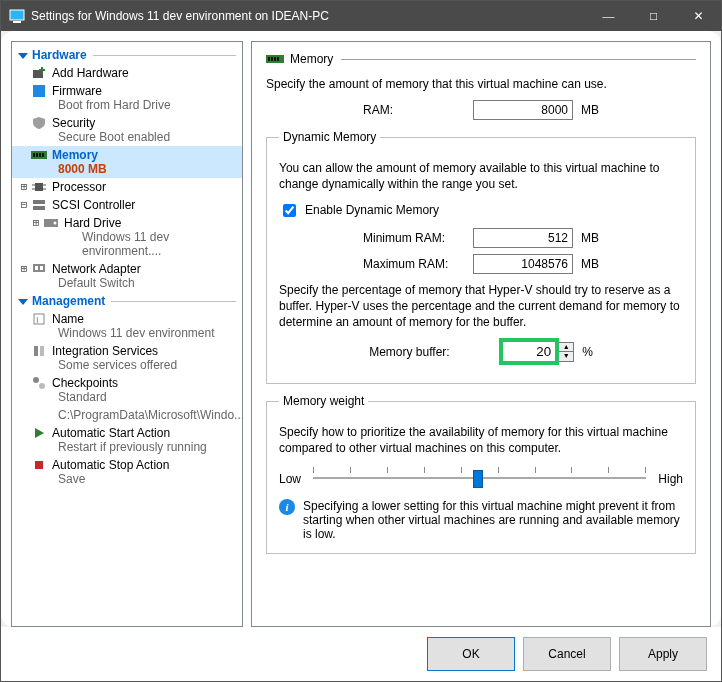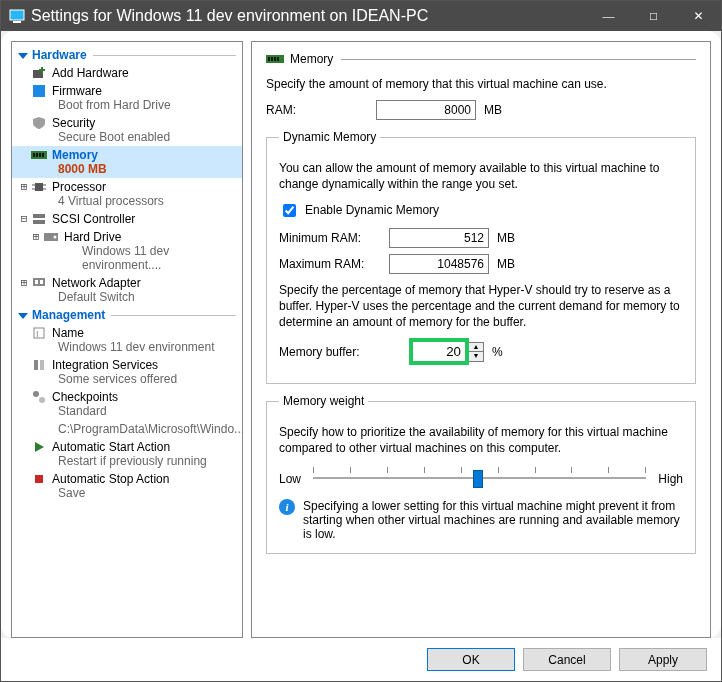--- a/index.html
+++ b/index.html
@@ -1,20 +1,20 @@
 <!DOCTYPE html>
 <html><head>
 <meta charset="utf-8">
 <style>
   * { box-sizing: border-box; }
   html,body { margin:0; padding:0; font-family: "Segoe UI", Tahoma, sans-serif; font-size:12px; color:#000; background:#fff; }
   .window { width:722px; height:682px; border:1px solid #555; display:flex; flex-direction:column; background:#f0f0f0; }
   .titlebar { height:30px; background:#4a4a4a; color:#fff; display:flex; align-items:center; padding:0 0 0 8px; }
   .titlebar-icon { width:16px; height:16px; margin-right:6px; display:inline-flex; }
-  .titlebar-text { flex:1; font-size:16px; }
+  .titlebar-text { flex:1; font-size:12px; }
   .titlebar-btns { display:flex; height:100%; }
   .titlebar-btn { width:45px; display:flex; align-items:center; justify-content:center; color:#fff; font-family: "Segoe UI Symbol"; }
   .body { flex:1; display:flex; padding:10px 10px 0 10px; gap:8px; min-height:0; background:#fff; margin:0;border-radius:13px; }
   .left-pane { width:232px; border:1px solid #828790; background:#fff; overflow:auto; padding:4px 0; }
   .right-pane { flex:1; border:1px solid #828790; background:#fff; overflow:auto; padding:10px 14px; }
   .section-head { color:#0066cc; font-weight:600; padding:2px 6px 2px 20px; display:flex; align-items:center; position:relative; }
   .section-head::before { content:""; position:absolute; left:6px; top:7px; width:0; height:0; border-left:5px solid transparent; border-right:5px solid transparent; border-top:6px solid #0066cc; }
   .section-line { flex:1; height:1px; background:#c0c0c0; margin-left:6px; }
   .tree-item { padding:2px 0 2px 6px; line-height:14px; }
   .row1 { display:flex; align-items:center; }
@@ -24,41 +24,41 @@
   .item-sub { color:#666; padding-left:40px; font-size:12px; }
   .tree-item.selected { background:#cce8ff; }
   .tree-item.selected .item-label { color:#0066cc; font-weight:600; }
   .tree-item.selected .item-sub { color:#c2410c; font-weight:600; }
   .tree-item.child { padding-left:18px; }
   .r-head { display:flex; align-items:center; margin-bottom:10px; }
   .r-head .icon-slot { margin-right:6px; }
   .r-head-line { flex:1; height:1px; background:#a0a0a0; margin-left:8px; }
   fieldset { border:1px solid #bfbfbf; margin:10px 0; padding:8px 12px 12px 12px; }
   legend { padding:0 4px; }
-  .form-row { display:flex; align-items:center; margin:6px 0; }
+  .form-row { display:flex; align-items:center; margin:6px 0;justify-content:center; }
   .form-row label { width:110px; }
   input[type=text].num { width:100px; text-align:right; padding:2px 4px; border:1px solid #7a7a7a; font-family:inherit; font-size:12px; }
   .unit { margin-left:8px; }
   .desc { margin:8px 0; line-height:1.35; }
   .checkbox-row { display:flex; align-items:center; gap:6px; margin:8px 0; }
   .spinner { display:flex; align-items:center; }
   .spinner input { width:60px; text-align:right; padding:2px 4px; border:4px solid #22c55e; }
   .spin-btns { display:flex; flex-direction:column; border:1px solid #7a7a7a; border-left:none; }
   .spin-btns div { width:14px; height:9px; font-size:7px; line-height:7px; text-align:center; background:#efefef; border-bottom:1px solid #7a7a7a; }
   .spin-btns div:last-child { border-bottom:none; }
   .slider-row { display:flex; align-items:center; gap:12px; margin:10px 0 8px 0;text-align:right; }
   .slider-track { position:relative; flex:1; height:24px; }
   .slider-ticks { position:absolute; left:0; right:0; top:0; height:6px; display:flex; justify-content:space-between; }
   .slider-ticks span { width:1px; height:6px; background:#888; }
   .slider-line { position:absolute; left:0; right:0; top:10px; height:2px; background:#a9a9a9; }
   .slider-thumb { position:absolute; top:3px; left:48%; width:10px; height:18px; background:#0078d7; border:1px solid #005a9e; }
   .info-row { display:flex; gap:8px; margin-top:4px; align-items:flex-start; }
   .info-icon { width:16px; height:16px; border-radius:50%; background:#1e88e5; color:#fff; font-weight:bold; font-size:11px; display:flex; align-items:center; justify-content:center; flex:none; font-style:italic; font-family:Georgia,serif; }
   .footer { display:flex; justify-content:flex-end; gap:8px; padding:10px 14px; background:#fff; }
-  button.dlg { width:88px; height:23px; border:1px solid #adadad; background:#e1e1e1; font-family:inherit; font-size:12px; }
+  button.dlg { width:88px; height:34px; border:1px solid #adadad; background:#e1e1e1; font-family:inherit; font-size:12px; }
   button.dlg.default { border:1px solid #0078d7; }
   
   svg { display:block; }
 </style>
 </head>
 <body>
 
 <div class="window">
 
   <div class="titlebar">
@@ -148,21 +148,20 @@
               <svg width="14" height="14">
                 <rect x="3" y="3" width="8" height="8" fill="#555"></rect>
                 <line x1="0" y1="5" x2="3" y2="5" stroke="#555"></line>
                 <line x1="0" y1="9" x2="3" y2="9" stroke="#555"></line>
                 <line x1="11" y1="5" x2="14" y2="5" stroke="#555"></line>
                 <line x1="11" y1="9" x2="14" y2="9" stroke="#555"></line>
               </svg>
             </span>
           <span class="item-label">Processor</span>
         </div>
-        <div class="item-sub">4 Virtual processors</div>
       </div>
 
       <div class="tree-item">
         <div class="row1">
             <span class="expander">⊟</span>
           <span class="icon-slot">
               <svg width="14" height="14">
                 <rect x="1" y="2" width="12" height="4" fill="#777"></rect>
                 <rect x="1" y="8" width="12" height="4" fill="#777"></rect>
               </svg>

